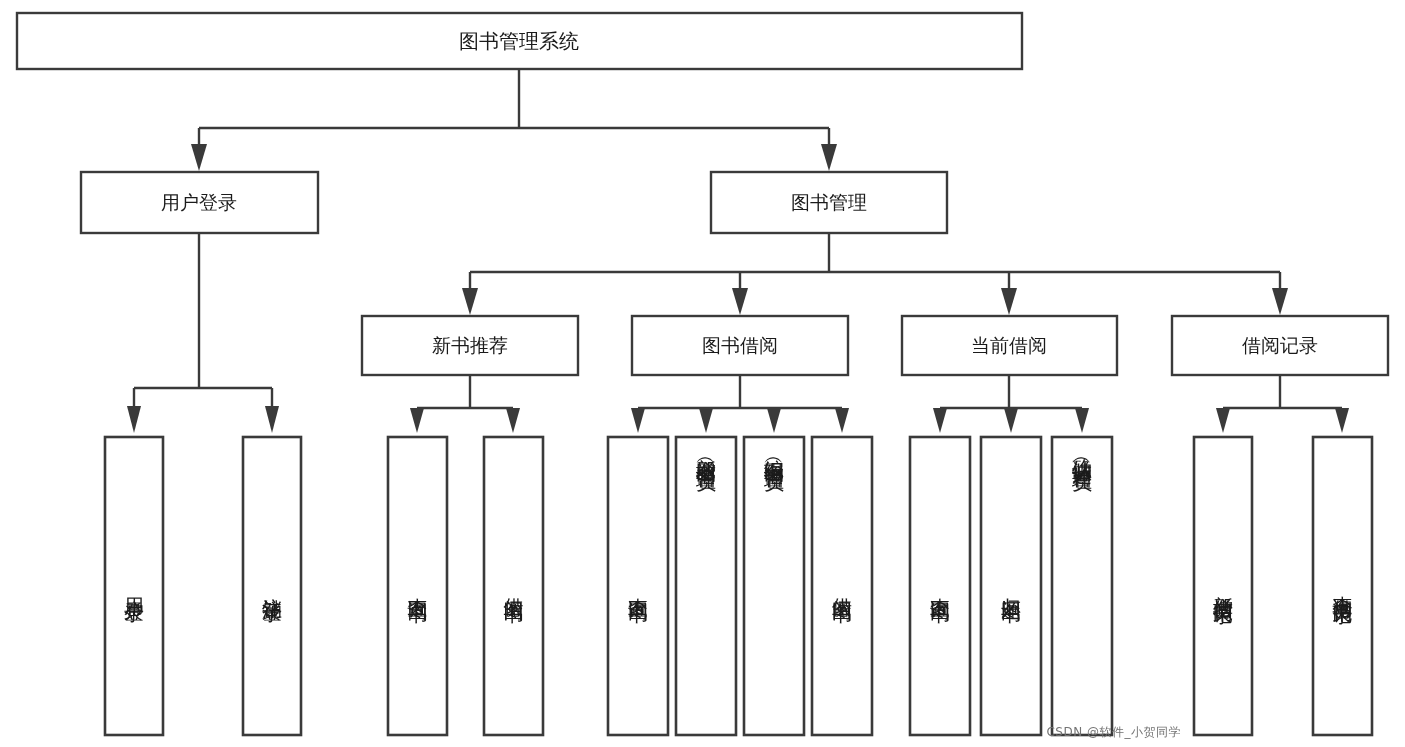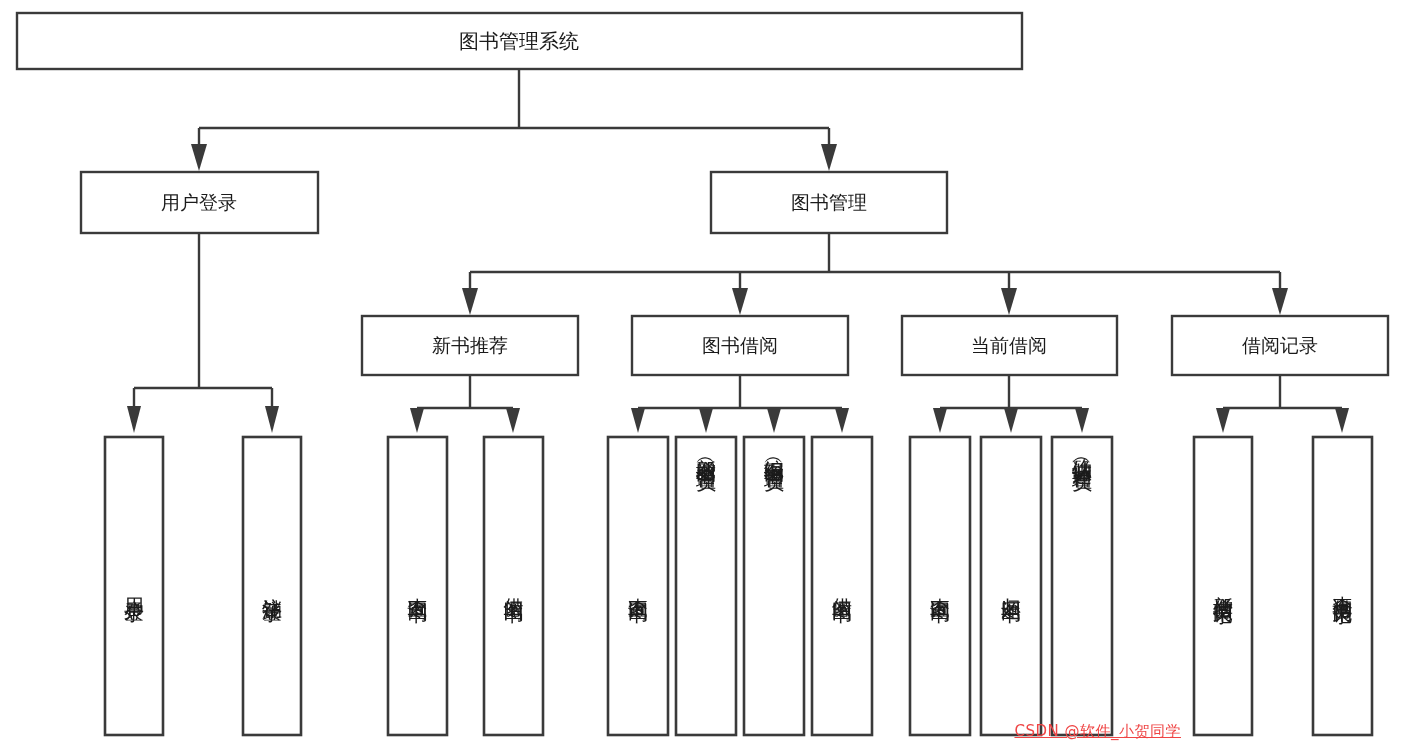--- a/index.html
+++ b/index.html
@@ -71,26 +71,25 @@
     line-height: 1.04;
     letter-spacing: 2px;
     color: #1b1b1b;
     text-align: center;
     white-space: nowrap;
   }
   #watermark {
     position: absolute;
     right: 14px;
     bottom: 6px;
-    color: #ef4444;
-    font-size: 15px;
+    color: #737373;
+    font-size: 12px;
     font-family: "DejaVu Sans", "Liberation Sans", sans-serif;
     letter-spacing: 0.5px;
     user-select: none;
-    text-decoration: underline;
   }
 </style>
 </head>
 <body>
 
 <div id="diagram-root">
 
   <svg id="tree-svg" viewBox="0 0 1405 747">
     <defs></defs>
 

